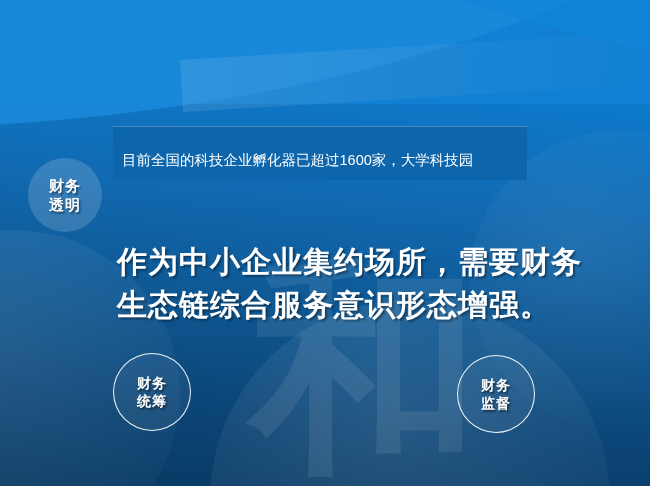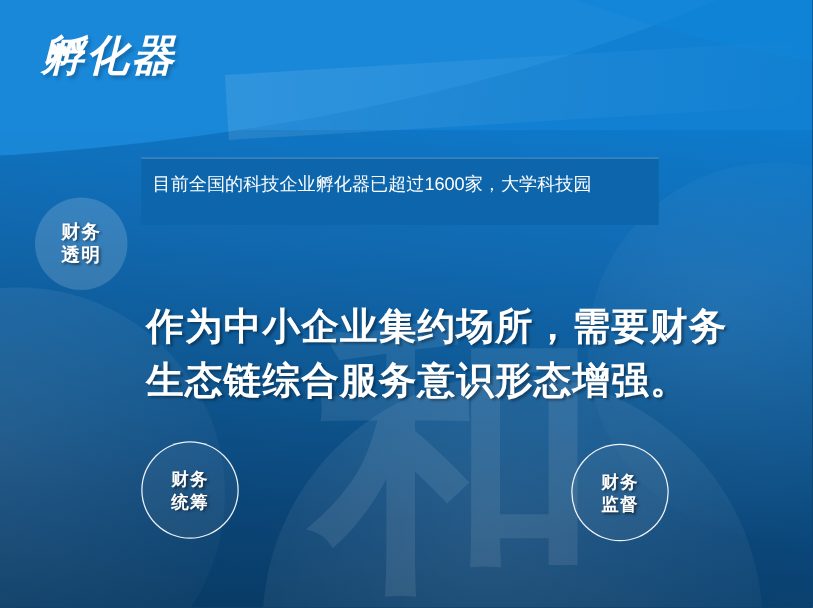--- a/index.html
+++ b/index.html
@@ -97,21 +97,21 @@
   }
 
   
   .callout {
     position: absolute;
     left: 113px; top: 126px;
     width: 414px; height: 54px;
     box-sizing: border-box;
     background: #0d66ab;
     border-top: 1px solid rgba(255,255,255,.25);
-    padding: 10px 9px 0 9px;
+    padding: 22px 9px 0 9px;
   }
   .callout-line {
     color: #ffffff;
     font-size: 14.5px;
     line-height: 22px;
     white-space: nowrap;
   }
 
   
   .headline {
@@ -183,21 +183,20 @@
   <div class="bg-top-swoosh"></div>
   <div class="bg-top-swoosh2"></div>
   <div class="bg-diag"></div>
 
   <div class="bg-left-circle"></div>
   <div class="bg-center-circle"></div>
   <div class="bg-right-circle"></div>
 
   <div class="watermark">和</div>
 
-  <div class="title">孵化器</div>
 
   <div class="callout">
     <div class="callout-line">目前全国的科技企业孵化器已超过1600家，大学科技园</div>
   </div>
 
   <div class="headline">
     <div class="headline-line">作为中小企业集约场所，需要财务</div>
     <div class="headline-line">生态链综合服务意识形态增强。</div>
   </div>
 

